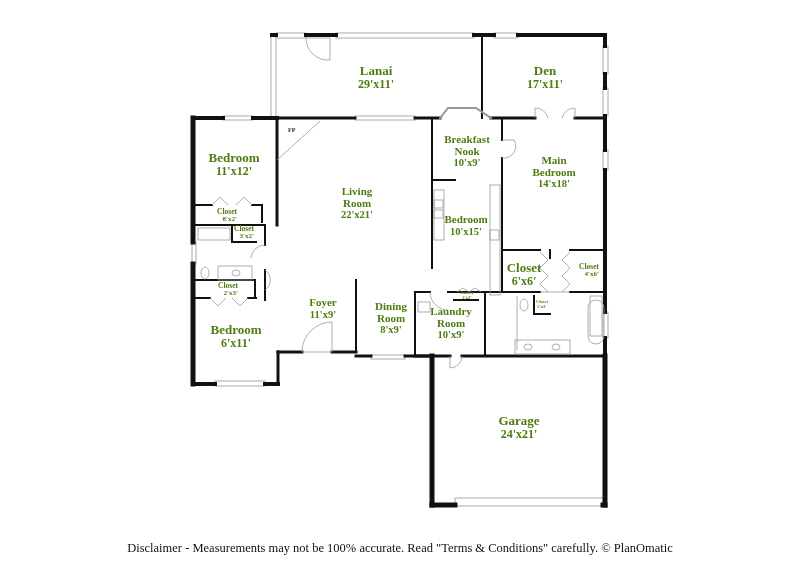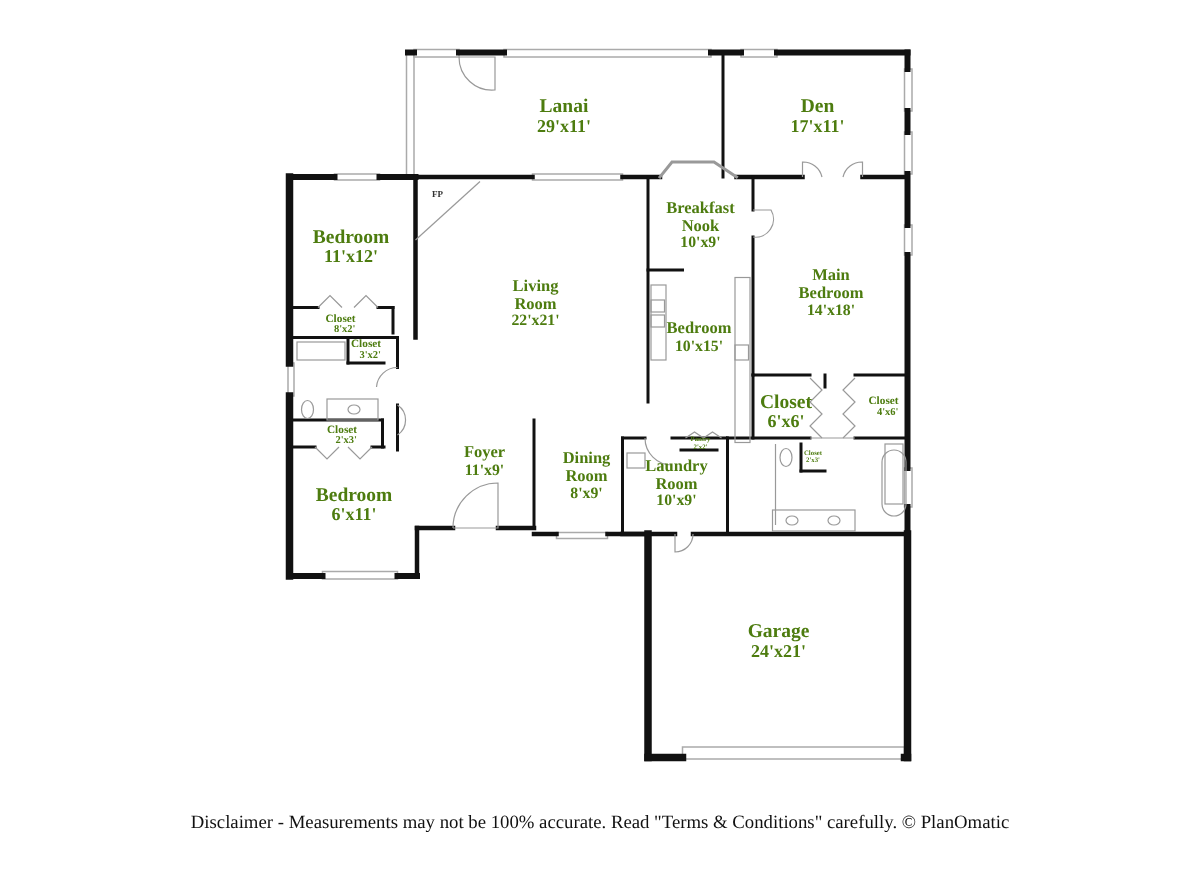--- a/index.html
+++ b/index.html
@@ -194,21 +194,21 @@
 <div class="lbl mid" style="left:467px;top:151px;">
   <span class="n">Breakfast</span>
   <span class="n">Nook</span>
   <span class="d">10'x9'</span>
 </div>
 <div class="lbl mid" style="left:357px;top:203px;font-family:Liberation Serif, serif;">
   <span class="n">Living</span>
   <span class="n">Room</span>
   <span class="d">22'x21'</span>
 </div>
-<div class="lbl mid" style="left:554px;top:196px;">
+<div class="lbl mid" style="left:554px;top:172px;">
   <span class="n">Main</span>
   <span class="n">Bedroom</span>
   <span class="d">14'x18'</span>
 </div>
 <div class="lbl mid" style="left:466px;top:225px;">
   <span class="n">Bedroom</span>
   <span class="d">10'x15'</span>
 </div>
 <div class="lbl sm" style="left:227px;top:216px;">
   <span class="n">Closet</span>

